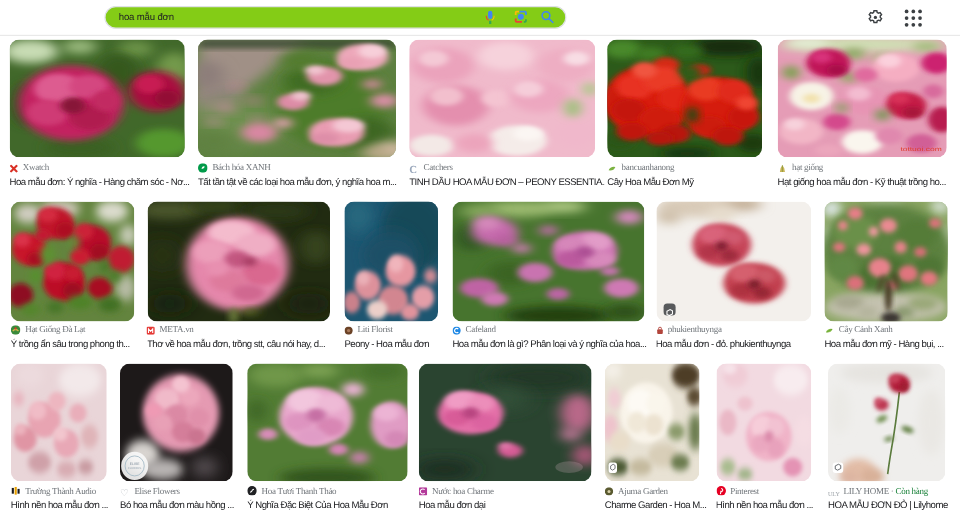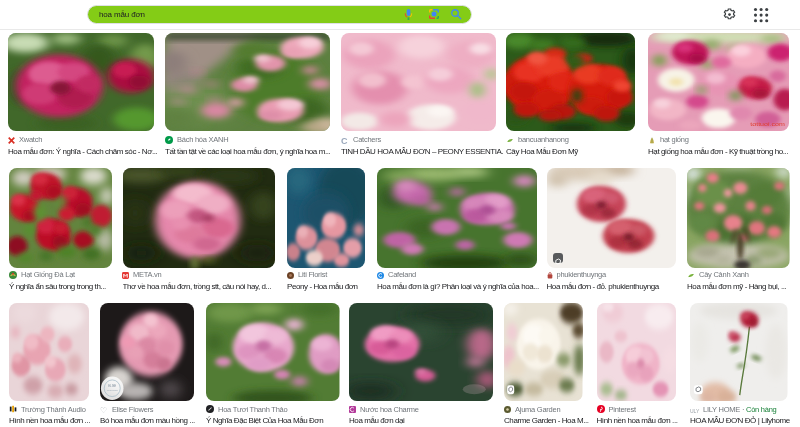--- a/index.html
+++ b/index.html
@@ -1,21 +1,21 @@
 <!DOCTYPE html>
 <html><head><meta charset="utf-8">
 <style>
   html,body{margin:0;padding:0;}
   body{width:800px;height:427px;background:#fff;font-family:"Liberation Sans",sans-serif;overflow:hidden;position:relative;}
   .hdr{position:absolute;left:0;top:0;width:800px;height:29px;background:#fff;border-bottom:1px solid #e9e9e9;}
   .logo{position:absolute;left:13.5px;top:7px;font-size:14px;line-height:16px;letter-spacing:-0.2px;font-weight:normal;margin-top:31px;}
   .sbox{position:absolute;left:87px;top:5px;width:383px;height:17px;border:1px solid #dfe1e5;border-radius:9.5px;background:#84cc16;}
   .sq{position:absolute;left:11px;top:4px;font-size:8px;letter-spacing:-0.15px;color:#202124;}
   .thumb{position:absolute;border-radius:8px;overflow:hidden;}
-  .srcline{position:absolute;height:10px;font-size:7.5px;letter-spacing:-0.25px;color:#70757a;white-space:nowrap;overflow:hidden;}
+  .srcline{position:absolute;height:10px;font-size:7.5px;letter-spacing:-0.25px;color:#70757a;white-space:nowrap;overflow:hidden;font-family:Liberation Serif, serif;}
   .srcline svg,.srcline .fv{vertical-align:-1.5px;margin-right:4px;}
   .title{position:absolute;font-size:8px;letter-spacing:-0.42px;color:#202124;white-space:nowrap;overflow:hidden;}
   .ov{position:absolute;border-radius:3px;}
 </style></head>
 <body>
 <div class="hdr"></div>
 <div class="logo"><span style="color:#4285F4">G</span><span style="color:#EA4335">o</span><span style="color:#FBBC05">o</span><span style="color:#4285F4">g</span><span style="color:#34A853">l</span><span style="color:#EA4335">e</span></div>
 <div class="sbox">
     <div class="sq">hoa mẫu đơn</div>
   </div>
@@ -509,21 +509,21 @@
       <ellipse cx="18" cy="97" rx="8" ry="5" fill="#dcb4a0" filter="url(#b3)"></ellipse>
       <rect x="4" y="84" width="9" height="9" rx="2.5" fill="#fff"></rect>
       <path d="M6.2 87 l2.7-1.4 2 1 0 2.6-2.7 1.4-2-1z" fill="none" stroke="#5f6368" stroke-width="0.8"></path>
     </svg></div>
 <div class="ov" style="left:553px;top:253px;width:10px;height:10px;background:rgba(60,64,67,.85)"><svg width="10" height="10" viewBox="0 0 10 10">
       <path d="M2.8 3.4 l2.6-1.4 2 1 0 2.6-2.6 1.4-2-1z" fill="none" stroke="#fff" stroke-width="0.9"></path>
     </svg></div>
 <div class="srcline" style="left:8px;top:135px;width:154px"><svg class="fv" width="7" height="7" viewBox="0 0 10 10">
       <path d="M1 1 L9 9 M9 1 L1 9" stroke="#d93025" stroke-width="2.4"></path>
     </svg>Xwatch</div>
-<div class="title" style="left:8px;top:147px;width:154px">Hoa mẫu đơn: Ý nghĩa - Cách chăm sóc - Nơ...</div>
+<div class="title" style="left:8px;top:147px;width:154px">Hoa mẫu đơn: Ý nghĩa - Hàng chăm sóc - Nơ...</div>
 <div class="srcline" style="left:165px;top:135px;width:173px"><svg class="fv" width="8" height="8" viewBox="0 0 10 10">
       <circle cx="5" cy="5" r="5" fill="#009a49"></circle>
       <path d="M3.5 5.5 Q5 2.5 7 3.5 Q6.5 6.5 3.5 5.5" fill="#fff"></path>
     </svg>Bách hóa XANH</div>
 <div class="title" style="left:165px;top:147px;width:173px">Tất tần tật về các loại hoa mẫu đơn, ý nghĩa hoa m...</div>
 <div class="srcline" style="left:341px;top:135px;width:163px"><span class="fv" style="display:inline-block;width:8px;font-size:9px;font-weight:bold;color:#9aa8bc">C</span>Catchers</div>
 <div class="title" style="left:341px;top:147px;width:163px">TINH DẦU HOA MẪU ĐƠN – PEONY ESSENTIA...</div>
 <div class="srcline" style="left:506px;top:135px;width:137px"><svg class="fv" width="8" height="7" viewBox="0 0 10 10">
       <path d="M1 7 Q3 2 9 3 Q7 8 1 7z" fill="#7cb342"></path>
     </svg>bancuanhanong</div>
@@ -531,21 +531,21 @@
 <div class="srcline" style="left:648px;top:135px;width:149px"><svg class="fv" width="8" height="7" viewBox="0 0 10 10">
       <path d="M2 9 Q2 4 5 1 Q8 4 8 9z" fill="#c9b458"></path>
       <path d="M5 1 L5 9" stroke="#8a9a3a" stroke-width="1"></path>
     </svg>hạt giống</div>
 <div class="title" style="left:648px;top:147px;width:149px">Hạt giống hoa mẫu đơn - Kỹ thuật trồng ho...</div>
 <div class="srcline" style="left:9px;top:270px;width:111px"><svg class="fv" width="8" height="8" viewBox="0 0 10 10">
       <circle cx="5" cy="5" r="5" fill="#3a8a3a"></circle>
       <path d="M2 6 Q5 3 8 6" stroke="#d4b84a" stroke-width="1.4" fill="none"></path>
       <circle cx="5" cy="3.4" r="1.2" fill="#d43a2a"></circle>
     </svg>Hạt Giống Đà Lạt</div>
-<div class="title" style="left:9px;top:282px;width:111px">Ý nghĩa ẩn sâu trong trong th...</div>
+<div class="title" style="left:9px;top:282px;width:111px">Ý trồng ẩn sâu trong phong th...</div>
 <div class="srcline" style="left:122px;top:270px;width:160.5px"><svg class="fv" width="7" height="7" viewBox="0 0 10 10">
       <rect width="10" height="10" rx="2" fill="#e53935"></rect>
       <path d="M2.5 8 V3 L5 6 L7.5 3 V8" stroke="#fff" stroke-width="1.3" fill="none"></path>
     </svg>META.vn</div>
 <div class="title" style="left:122.5px;top:282px;width:160.5px">Thơ về hoa mẫu đơn, trồng stt, câu nói hay, d...</div>
 <div class="srcline" style="left:287px;top:270px;width:86px"><svg class="fv" width="7" height="7" viewBox="0 0 10 10">
       <circle cx="5" cy="5" r="5" fill="#6b4226"></circle>
       <circle cx="5" cy="5" r="2" fill="#a8795a"></circle>
     </svg>Liti Florist</div>
 <div class="title" style="left:287px;top:282px;width:86px">Peony - Hoa mẫu đơn</div>

